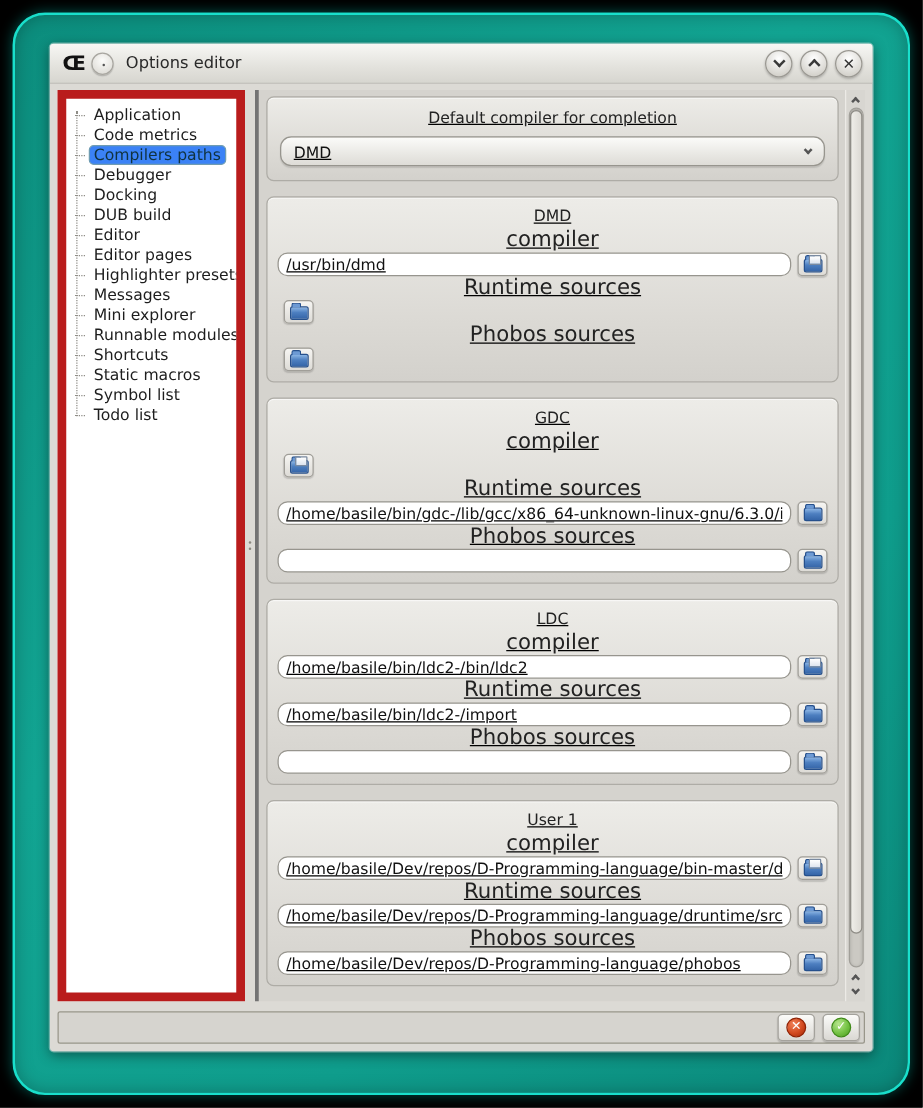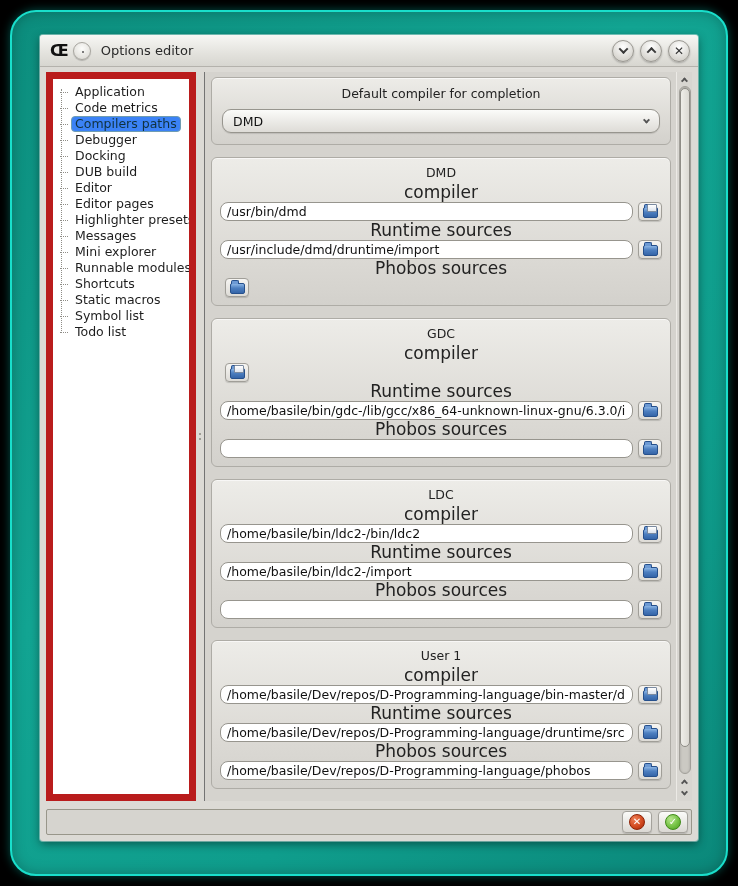--- a/index.html
+++ b/index.html
@@ -49,21 +49,21 @@
   .tree-item .guide{width:8px;flex:0 0 8px;border-top:1px dotted #8f8d87;margin-left:5px;margin-right:3px;}
   .tree-item .tlabel{padding:0 3px;border-radius:4px;border:1px solid transparent;line-height:14px;}
   .tree-item.selected .tlabel{background:#3b82f6;border-color:#6f9cb2;color:#10323e;}
 
   
   .splitter{width:8px;flex:0 0 8px;position:relative;}
   .splitter::after{content:'';position:absolute;left:3px;top:50%;width:2px;height:2px;border-radius:50%;
     background:#8a887f;box-shadow:0 5px 0 #8a887f;transform:translateY(-4px);}
 
   
-  .main{flex:1;display:flex;min-width:0;background:#d5d3ce;border-left:1px solid #737373;}
+  .main{flex:1;display:flex;min-width:0;background:#d5d3ce;border-left:3px solid #737373;text-decoration:underline;}
   .viewport{flex:1;overflow:hidden;padding:5px 5px 0 6px;min-width:0;}
 
   .group{background:linear-gradient(#edece8,#dcdad5 65%,#d3d1cc);border:1px solid #aeaca6;
     border-radius:6px;margin-bottom:12px;padding:4px 8px 8px 8px;
     box-shadow:inset 0 1px 0 rgba(255,255,255,.6);}
   .group-title{text-align:center;font-size:12.5px;color:#222;height:21px;line-height:21px;}
   .flabel{text-align:center;font-size:17px;color:#222;height:18px;line-height:18px;}
   .frow{display:flex;align-items:center;height:20px;margin-bottom:0;}
   .path-input{flex:1;height:19px;border:1px solid #97958e;border-radius:8px;background:#fff;
     font-size:12.5px;color:#111;padding:0 6px;outline:none;min-width:0;}
@@ -213,21 +213,20 @@
                   <div class="group-title">DMD</div>
                   <div class="flabel">compiler</div>
                   <div class="frow">
                     <input class="path-input" value="/usr/bin/dmd" style="">
                     <button class="browse-btn">
                       <span class="ic icon-file"></span>
                     </button>
                   </div>
                   <div class="flabel">Runtime sources</div>
                   <div class="frow">
-                    <input class="path-input" value="/usr/include/dmd/druntime/import" style="">
                     <button class="browse-btn">
                       <span class="ic icon-folder"></span>
                     </button>
                   </div>
                   <div class="flabel">Phobos sources</div>
                   <div class="frow">
                     <button class="browse-btn">
                       <span class="ic icon-folder"></span>
                     </button>
                   </div>

